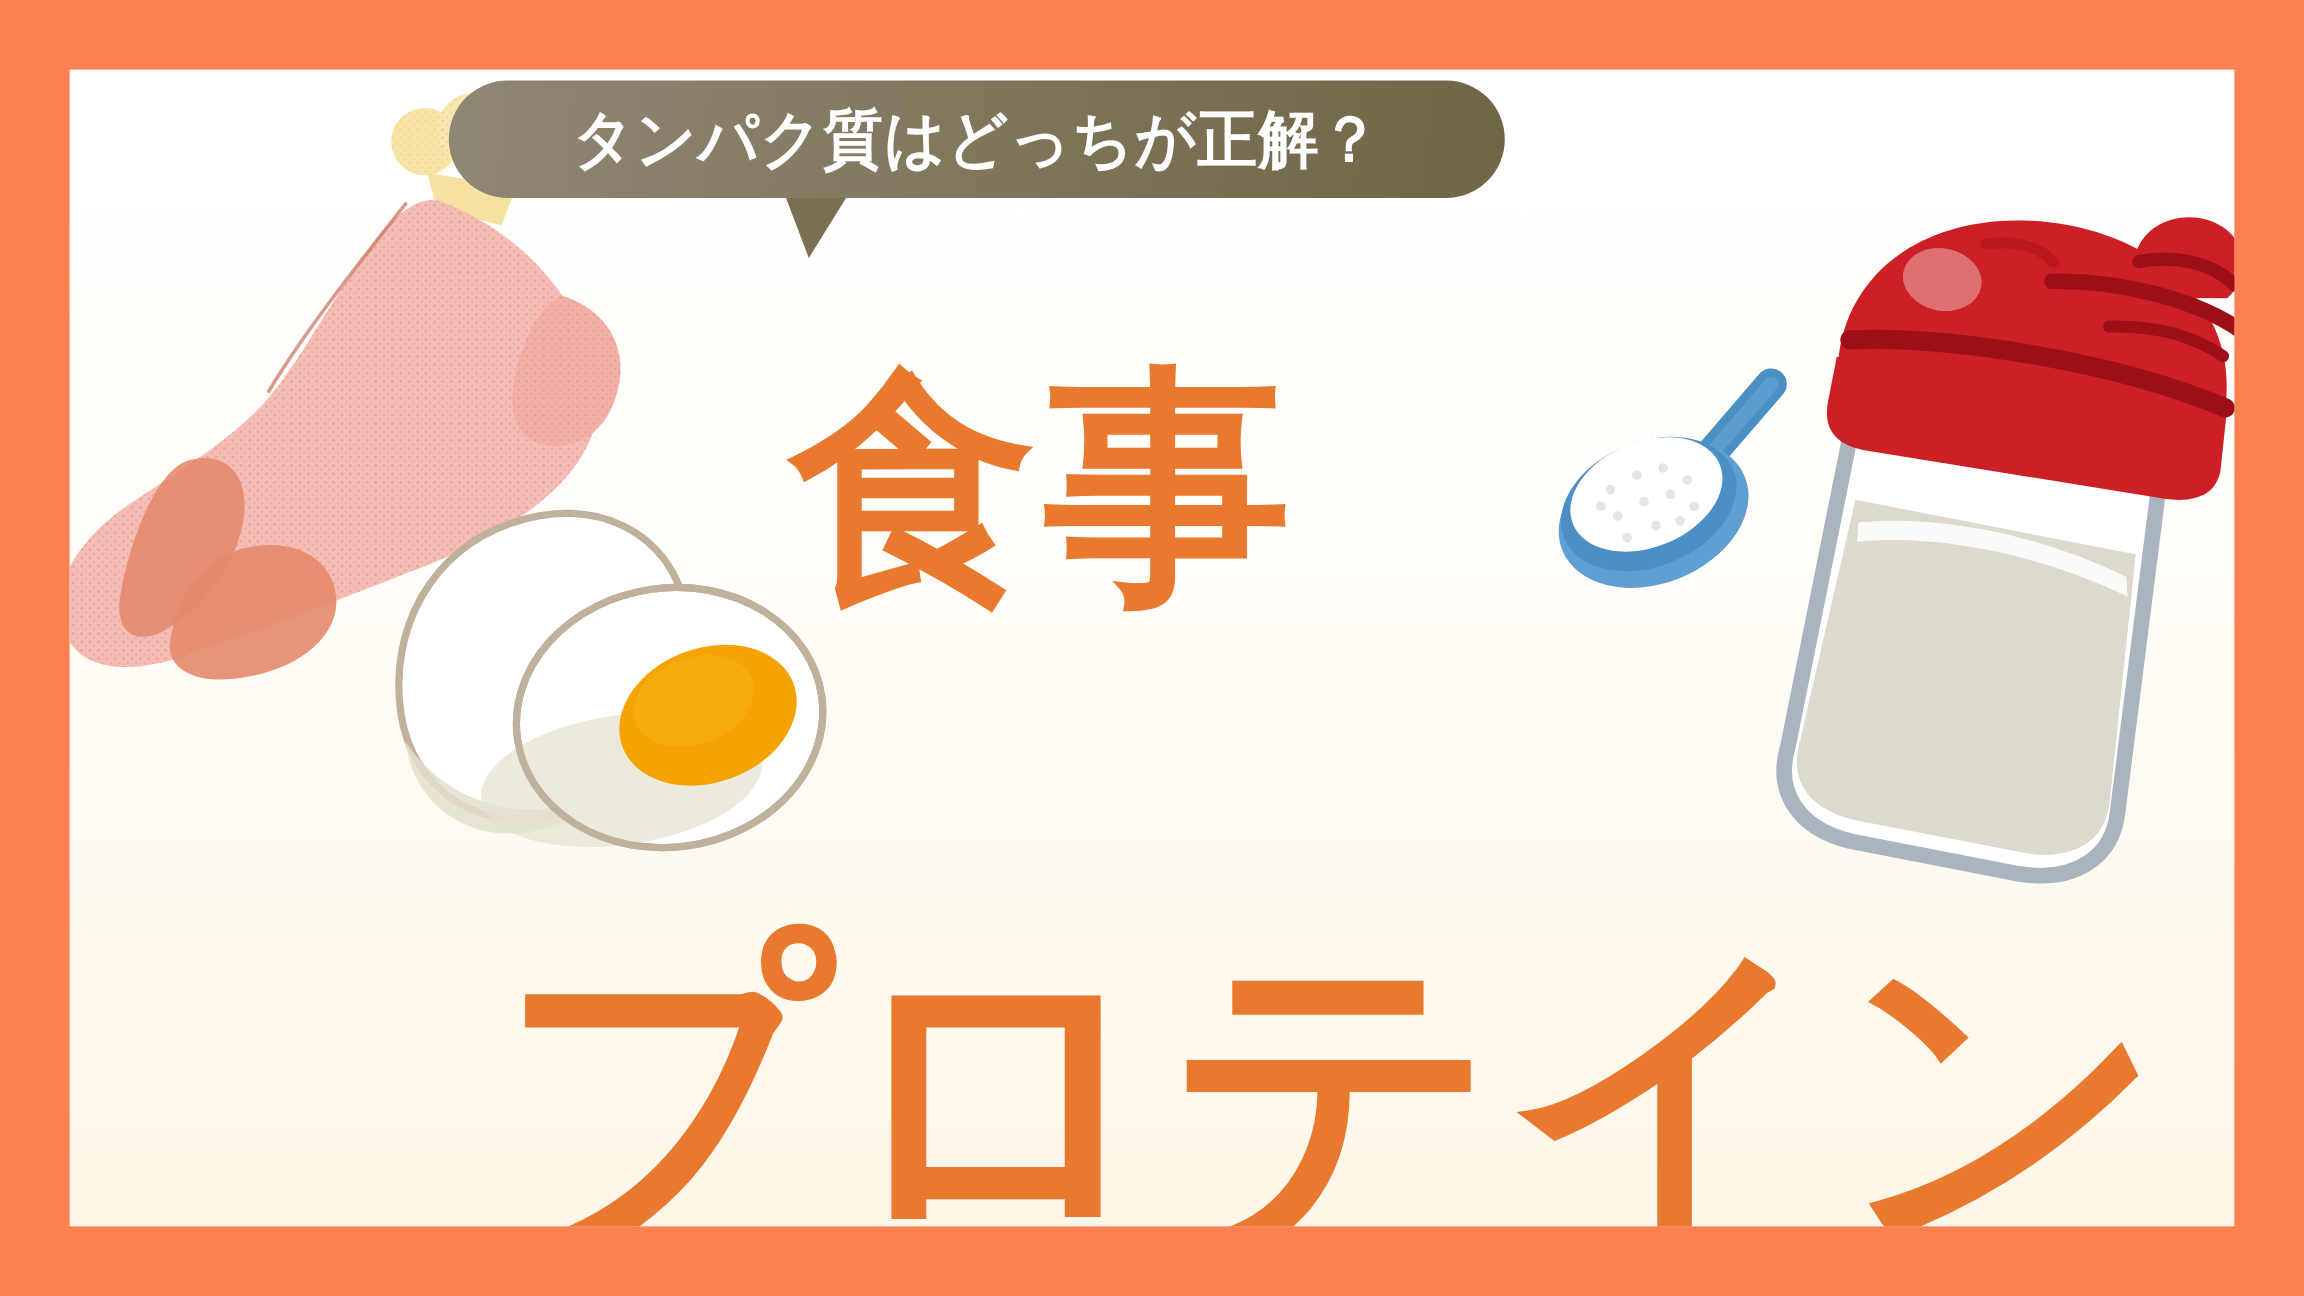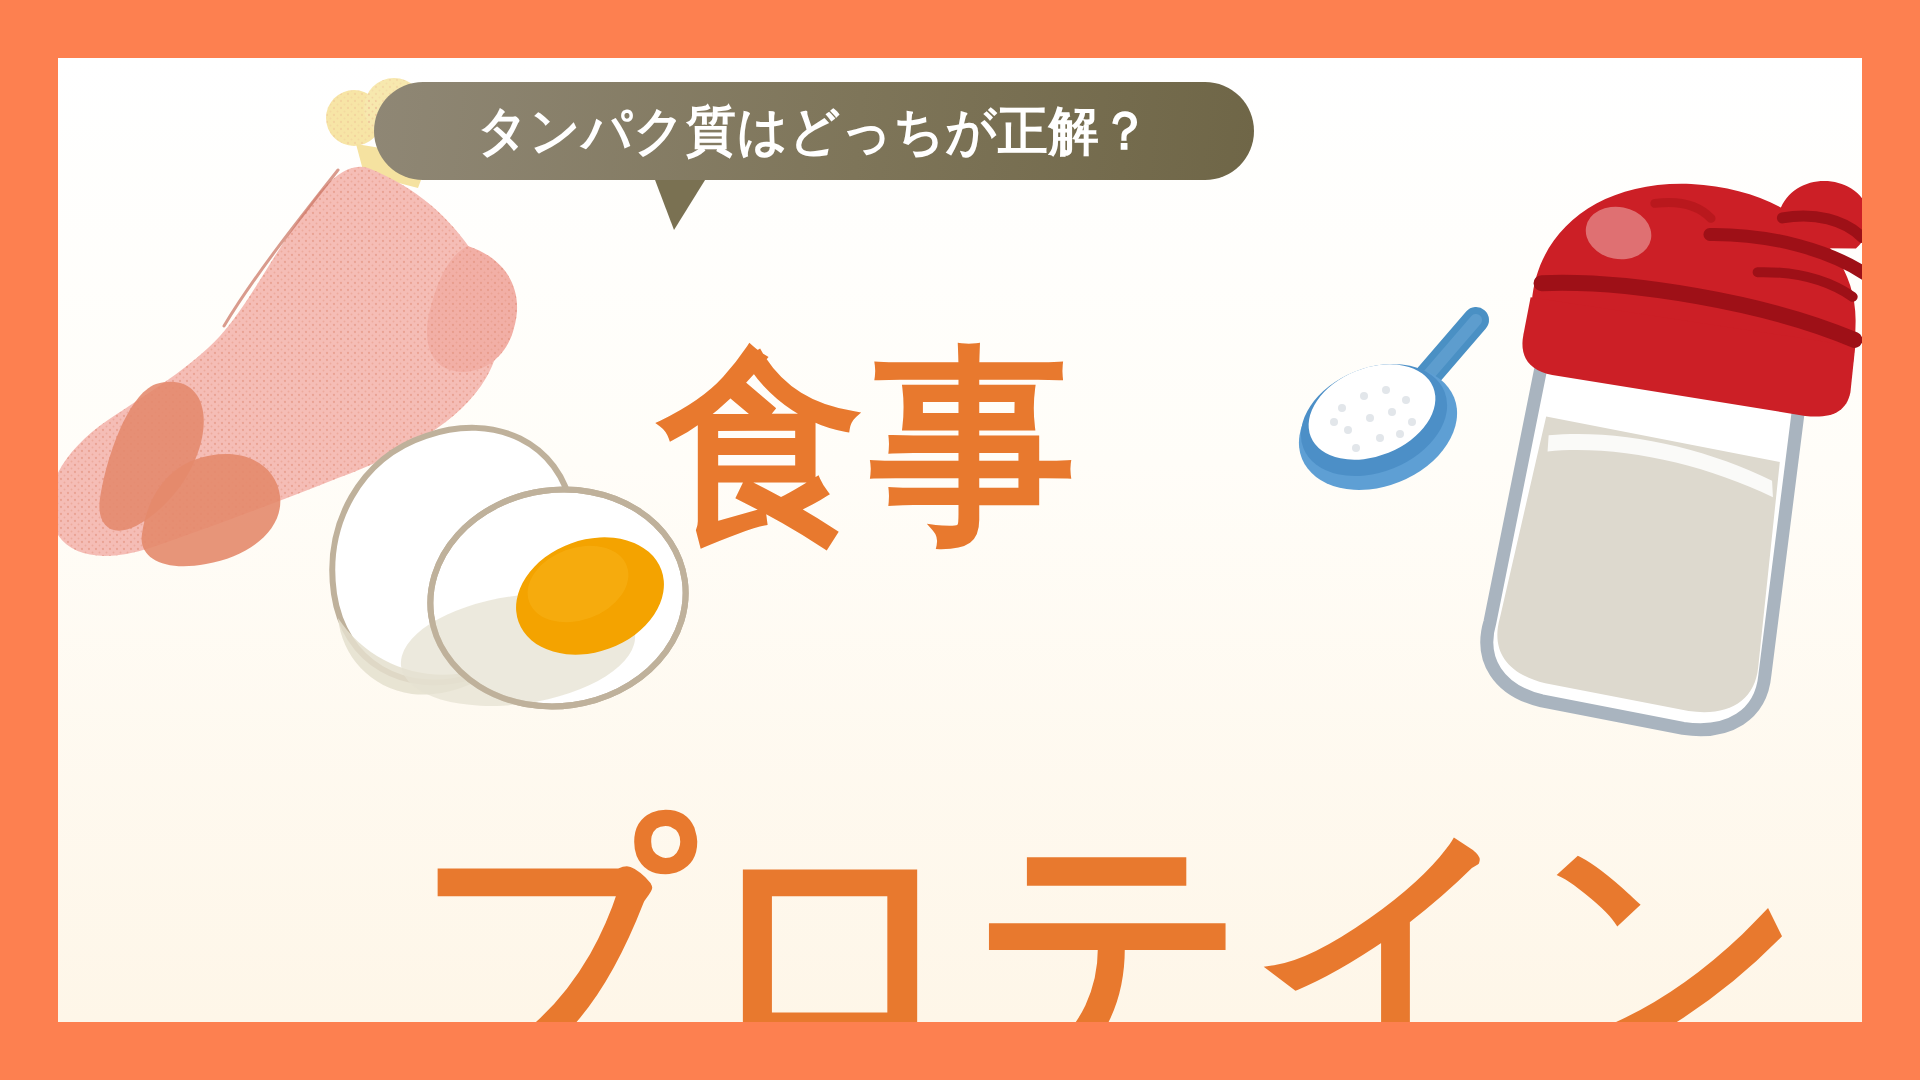--- a/index.html
+++ b/index.html
@@ -38,21 +38,21 @@
   #scoop{ position:absolute; left:1232px; top:242px; width:230px; height:210px; }
 
   
   
   
   #shaker{ position:absolute; left:1378px; top:82px; width:460px; height:620px; }
 
   
   #bubble-wrap{
     position:absolute;
-    left:316px; top:24px;
+    left:316px; top:9px;
     width:1200px; height:180px;
     z-index:6;
   }
   #bubble{
     position:absolute; left:0; top:0;
     width:880px; height:98px;
     border-radius:49px;
     background:linear-gradient(95deg,#8F8775 0%,#7E7559 55%,#6F6647 100%);
     display:flex; align-items:center; justify-content:center;
   }
@@ -69,21 +69,21 @@
     left:278px; top:90px;
     width:0;height:0;
     border-left:22px solid transparent;
     border-right:36px solid transparent;
     border-top:58px solid #7A7152;
   }
 
   
   #headline{
     position:absolute; left:0; top:0; width:100%; height:100%;
-    z-index:5; pointer-events:none;margin-top:40px;
+    z-index:5; pointer-events:none;
   }
   .jp-word{
     position:absolute;
     color:#E8792E;
     font-weight:bold;
     white-space:nowrap;
     line-height:1;
   }
   #word-top{
     left:600px; top:246px;

